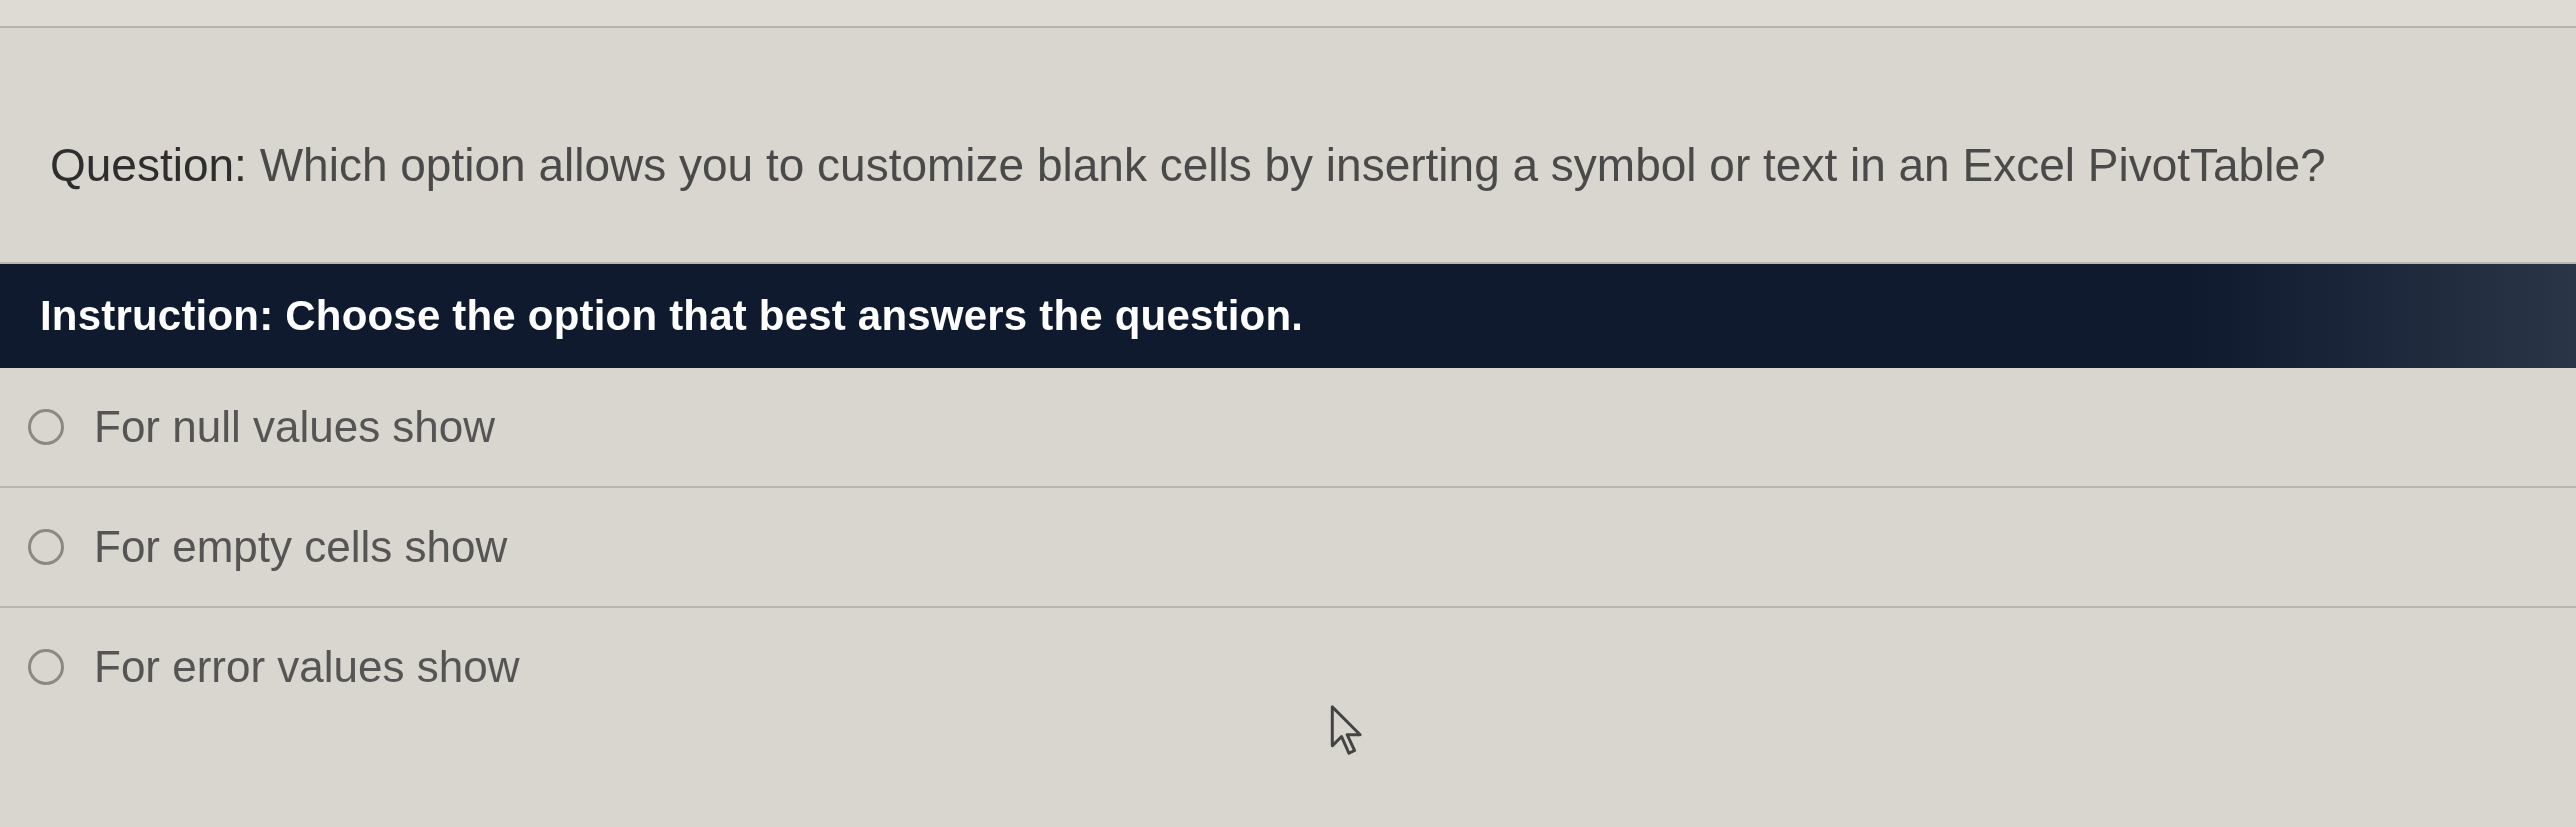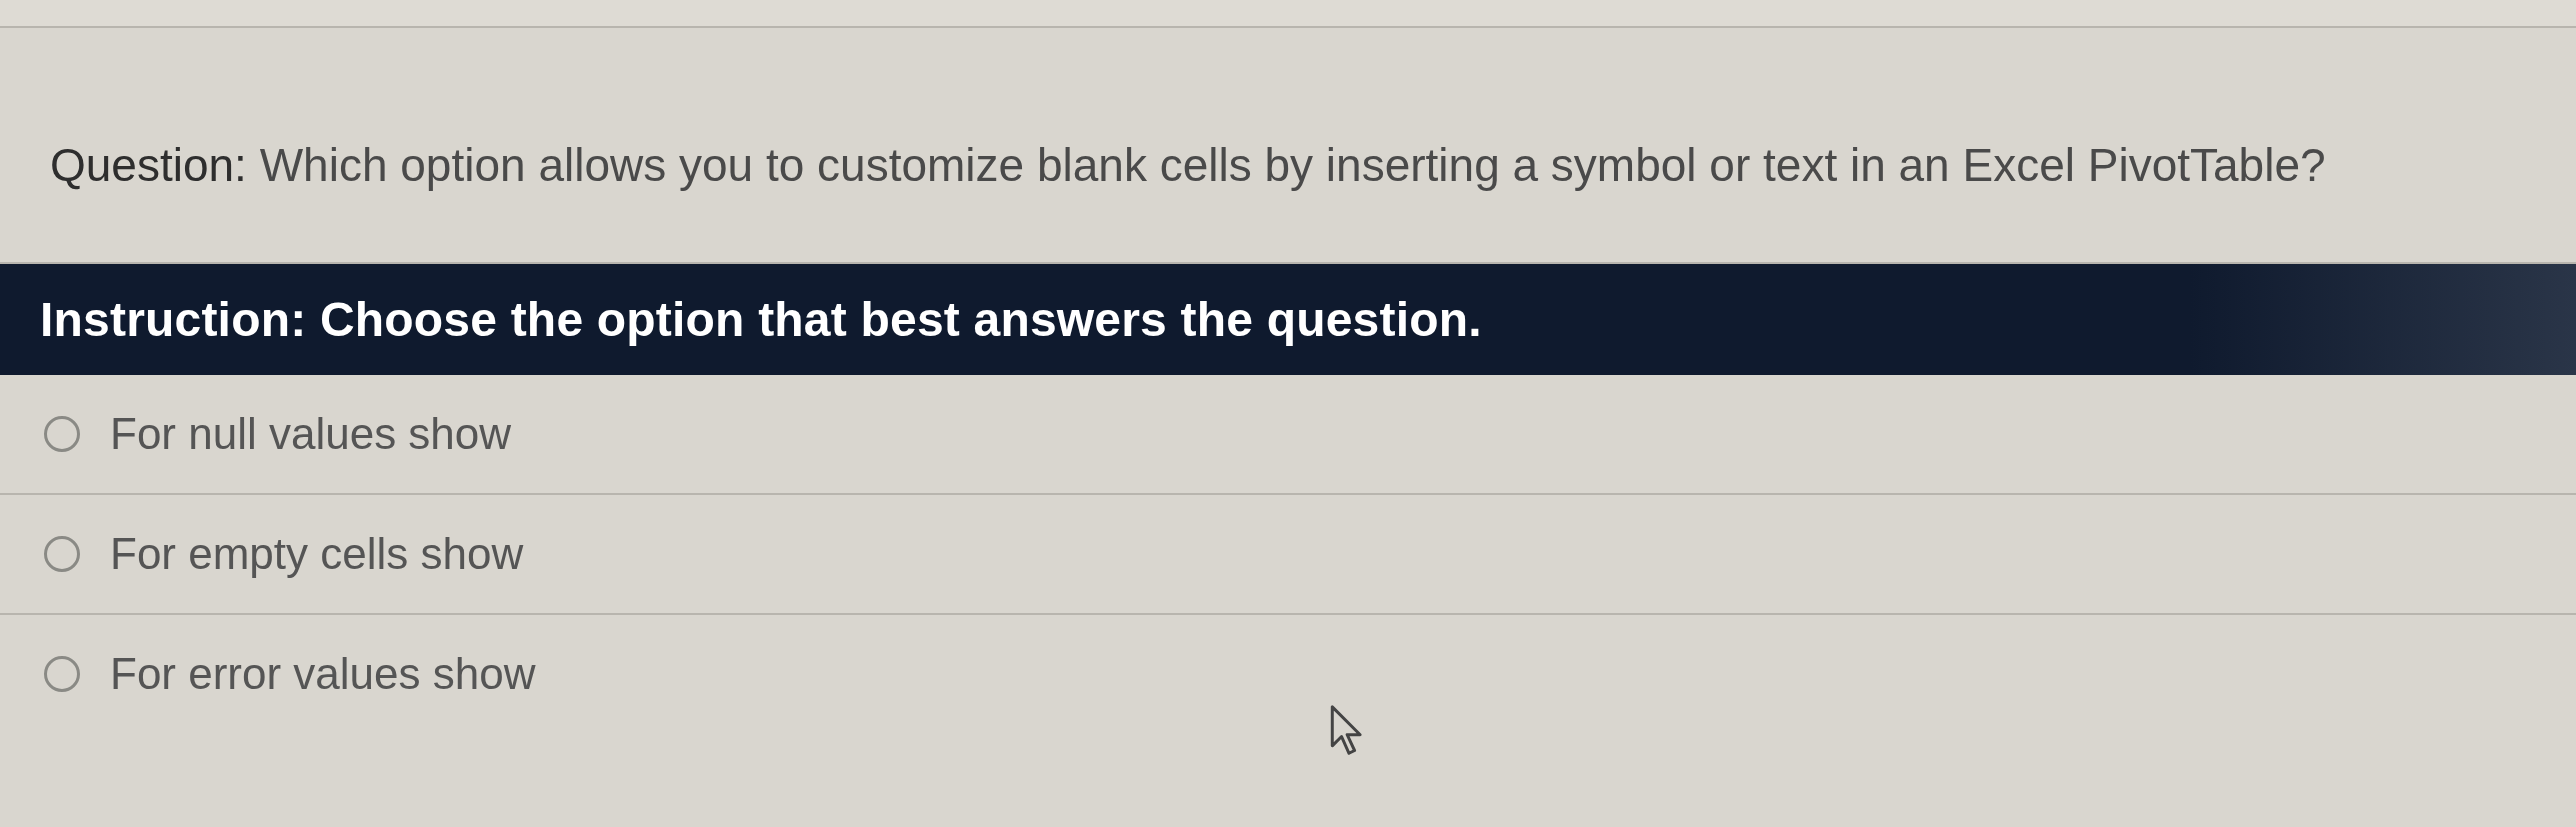--- a/index.html
+++ b/index.html
@@ -27,30 +27,30 @@
     color: #4a4a4a;
     margin-top: 40px;
   }
   .question-label {
     color: #2e2e2e;
     font-weight: 400;
   }
   .instruction-bar {
     background: #0f1a2e;
     color: #ffffff;
-    font-size: 48px;
+    font-size: 42px;
     font-weight: 600;
     padding: 28px 40px 28px 40px;
     letter-spacing: 0.2px;
     background: linear-gradient(90deg, #0f1a2e 0%, #0f1a2e 85%, #2a3548 100%);
   }
   .option-row {
     display: flex;
     align-items: center;
-    padding: 34px 44px;
+    padding: 34px 28px;
     border-bottom: 2px solid #b8b5ae;
     font-size: 44px;
     color: #555;
     cursor: pointer;
   }
   .option-row:last-child { border-bottom: none; }
   .radio {
     width: 36px;
     height: 36px;
     border: 3px solid #8a8a85;

